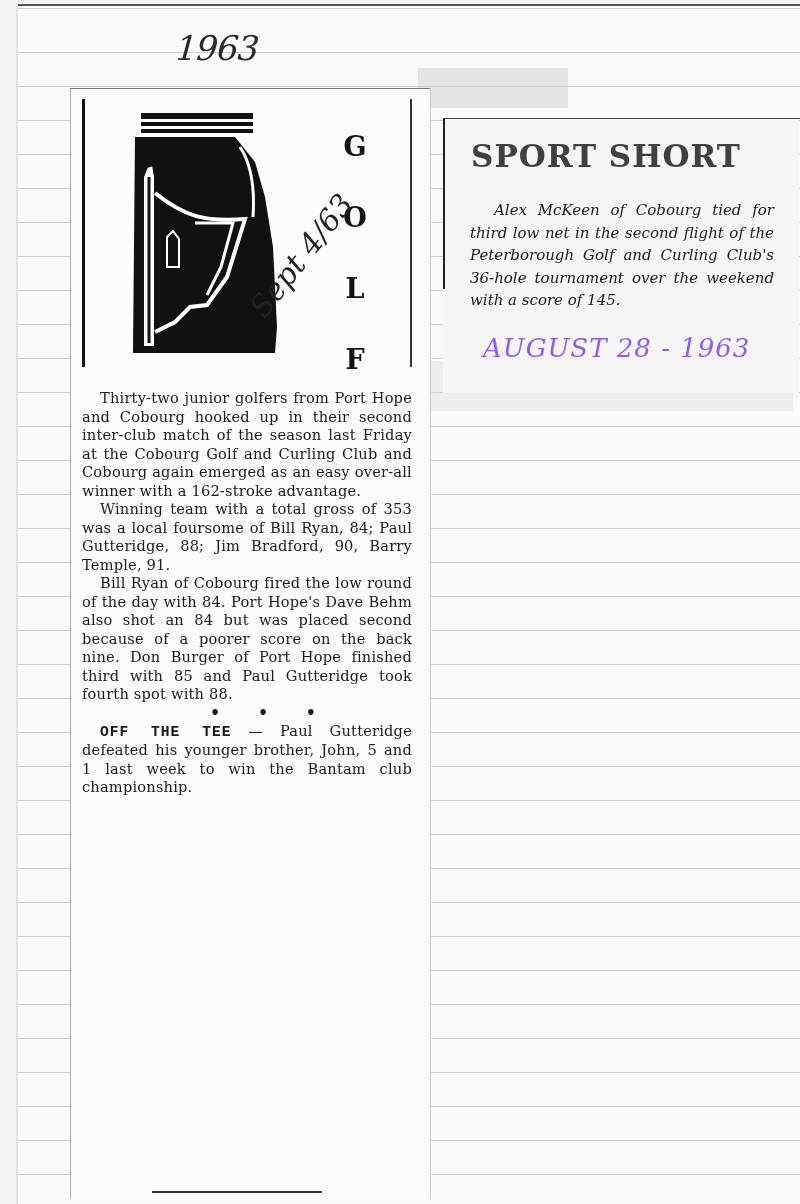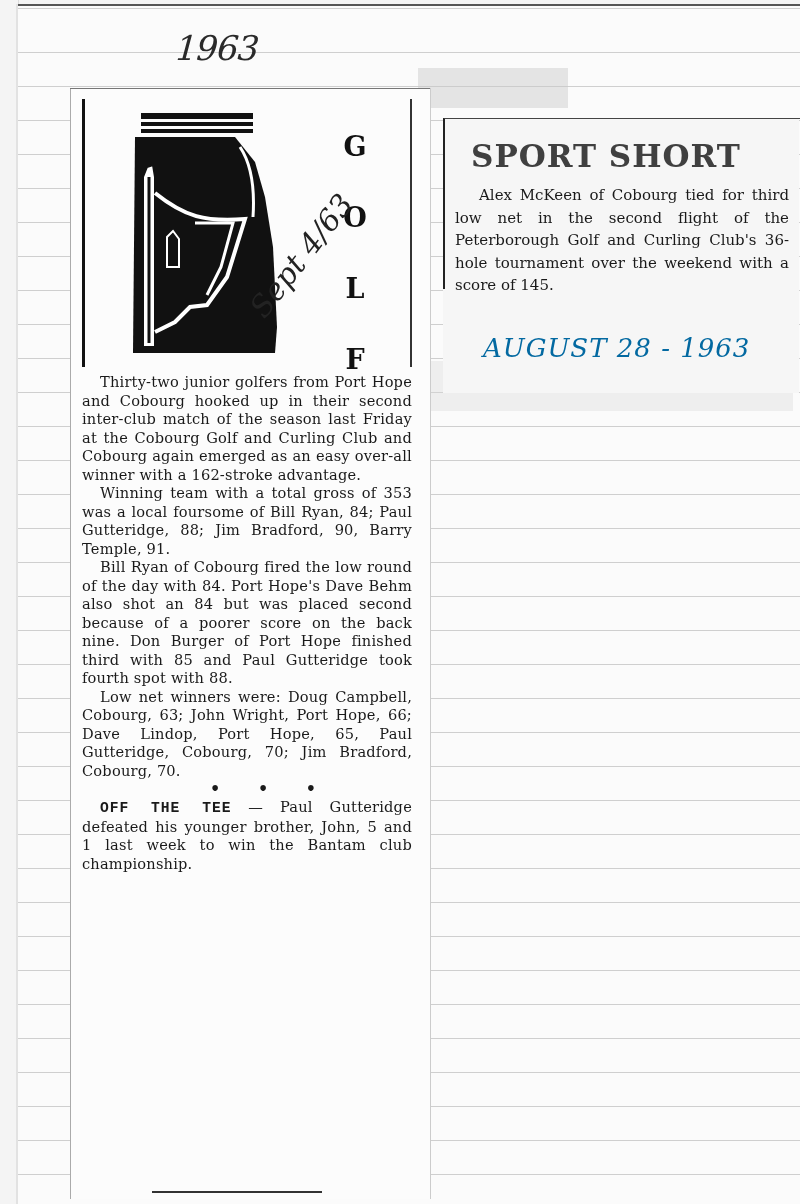--- a/index.html
+++ b/index.html
@@ -43,21 +43,21 @@
     position: absolute; left: 255px; top: 32px; width: 30px;
     display: flex; flex-direction: column; align-items: center; gap: 40px;
     font-family: "DejaVu Serif", serif; font-weight: bold; font-size: 27px; color: #111;
   }
   .sept-note {
     position: absolute; left: 185px; top: 190px;
     font-style: italic; font-size: 30px; color: #222;
     transform: rotate(-52deg); transform-origin: left bottom; white-space: nowrap;
   }
   .golf-body {
-    position: absolute; left: 12px; top: 284px; width: 330px;
+    position: absolute; left: 12px; top: 300px; width: 330px;
     font-family: "DejaVu Serif", serif; font-size: 14.6px; line-height: 18.5px;
     text-align: justify; letter-spacing: 0.2px;
   }
   .golf-body p { margin: 0; text-indent: 18px; }
   .dots { text-align: center; font-weight: bold; font-size: 16px; letter-spacing: 16px; margin: 0; line-height: 18px; padding-left: 30px; }
   .off-tee-label { font-weight: bold; letter-spacing: 1px; font-family: Liberation Mono, monospace; }
   .end-rule {
     position: absolute; left: 82px; top: 1102px; width: 170px; height: 2px; background: #333;
   }
   .left-rule {
@@ -73,24 +73,24 @@
   }
   .sport-title {
     position: absolute; left: 28px; top: 20px;
     font-family: "DejaVu Serif", serif; font-weight: bold; font-size: 31px; letter-spacing: 1px;
     color: #404040;
   }
   .sport-body {
     position: absolute; left: 12px; top: 66px; width: 334px;
     font-family: "DejaVu Serif", serif; font-size: 15px; line-height: 22.5px; text-align: justify;
   }
-  .sport-body p { margin: 0; text-indent: 24px; }
+  .sport-body p { margin: 15px; text-indent: 24px; font-style: italic; }
   .aug-note {
     position: absolute; left: 40px; top: 215px;
-    font-style: italic; font-size: 26px; color: #0369a1; letter-spacing: 1px;
+    font-style: italic; font-size: 26px; color: #8b5cf6; letter-spacing: 1px;
   }
   .tape-strip {
     position: absolute; background: rgba(200,200,200,0.45);
   }
 </style>
 </head>
 <body>
 
 <div class="margin-line"></div>
 
@@ -122,21 +122,20 @@
         <span>L</span>
         <span>F</span>
       </div>
       <div class="sept-note">Sept 4/63</div>
     </div>
 
     <div class="golf-body">
       <p>Thirty-two junior golfers from Port Hope and Cobourg hooked up in their second inter-club match of the season last Friday at the Cobourg Golf and Curling Club and Cobourg again emerged as an easy over-all winner with a 162-stroke advantage.</p>
       <p>Winning team with a total gross of 353 was a local foursome of Bill Ryan, 84; Paul Gutteridge, 88; Jim Bradford, 90, Barry Temple, 91.</p>
       <p>Bill Ryan of Cobourg fired the low round of the day with 84. Port Hope's Dave Behm also shot an 84 but was placed second because of a poorer score on the back nine. Don Burger of Port Hope finished third with 85 and Paul Gutteridge took fourth spot with 88.</p>
-      <p>Low net winners were: Doug Campbell, Cobourg, 63; John Wright, Port Hope, 66; Dave Lindop, Port Hope, 65, Paul Gutteridge, Cobourg, 70; Jim Bradford, Cobourg, 70.</p>
       <p class="dots">• • •</p>
       <p><span class="off-tee-label">OFF THE TEE</span><span> — Paul Gutteridge defeated his younger brother, John, 5 and 1 last week to win the Bantam club championship.</span></p>
     </div>
     <div class="end-rule"></div>
   </div>
 
   <div class="clip-sport">
     <div class="clip-sport-tape"></div>
     <div class="sport-title">SPORT SHORT</div>
     <div class="sport-body">

